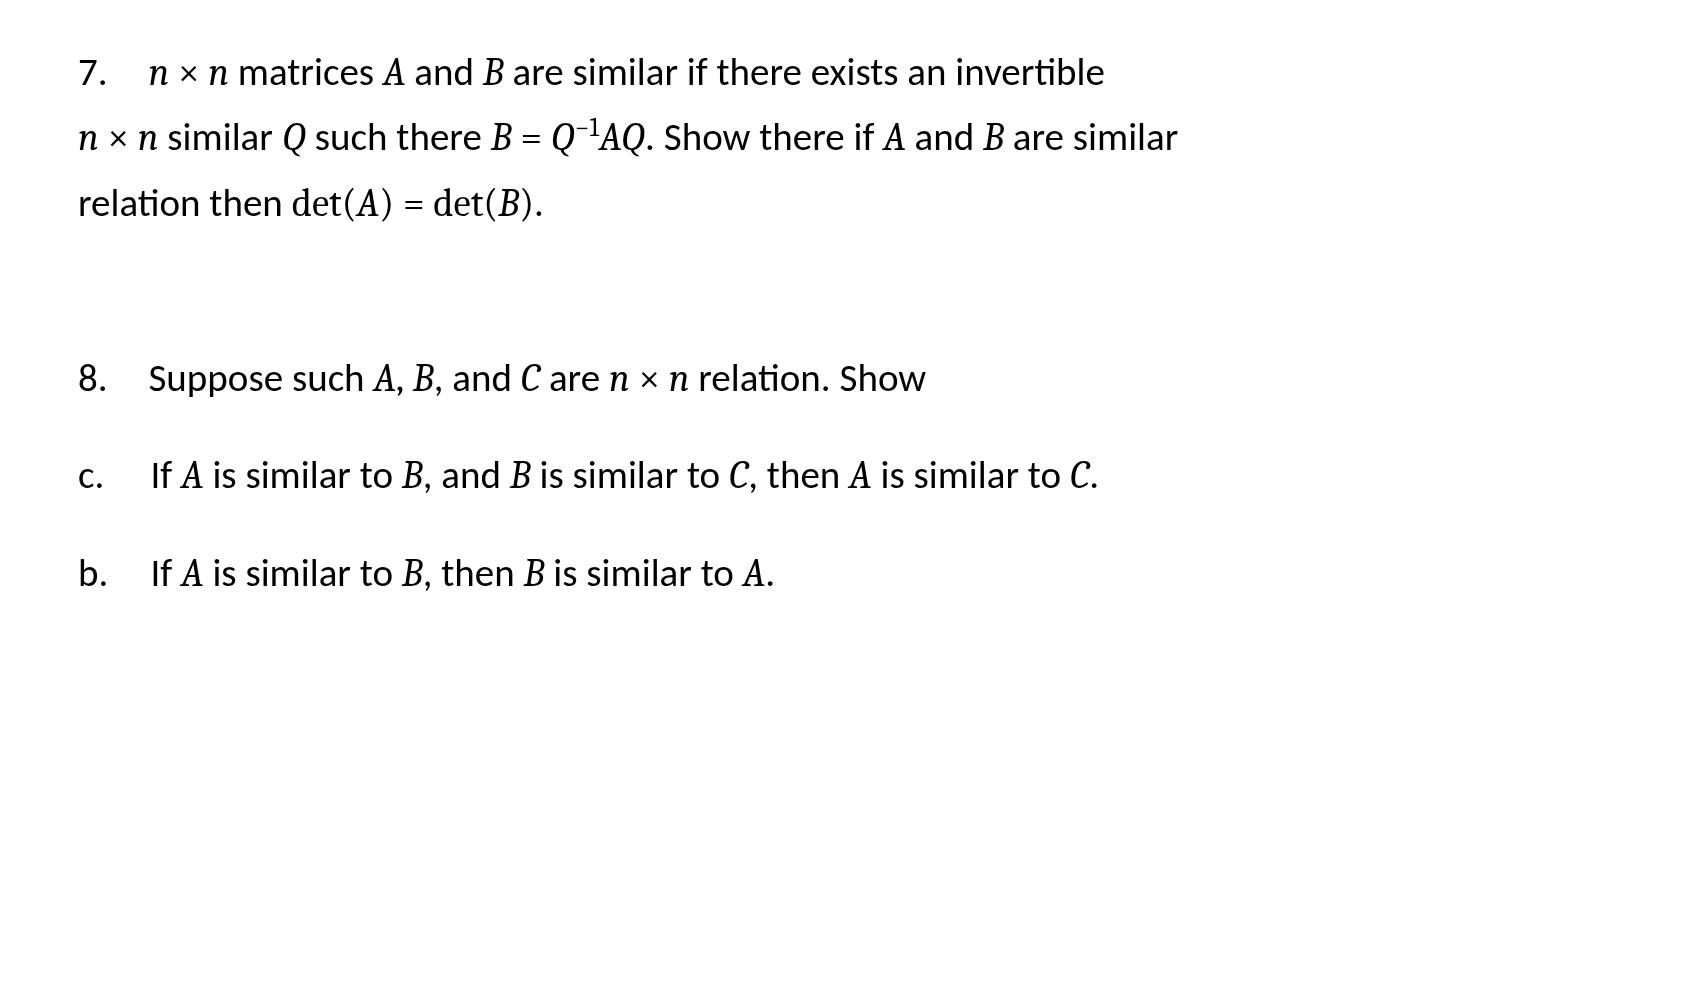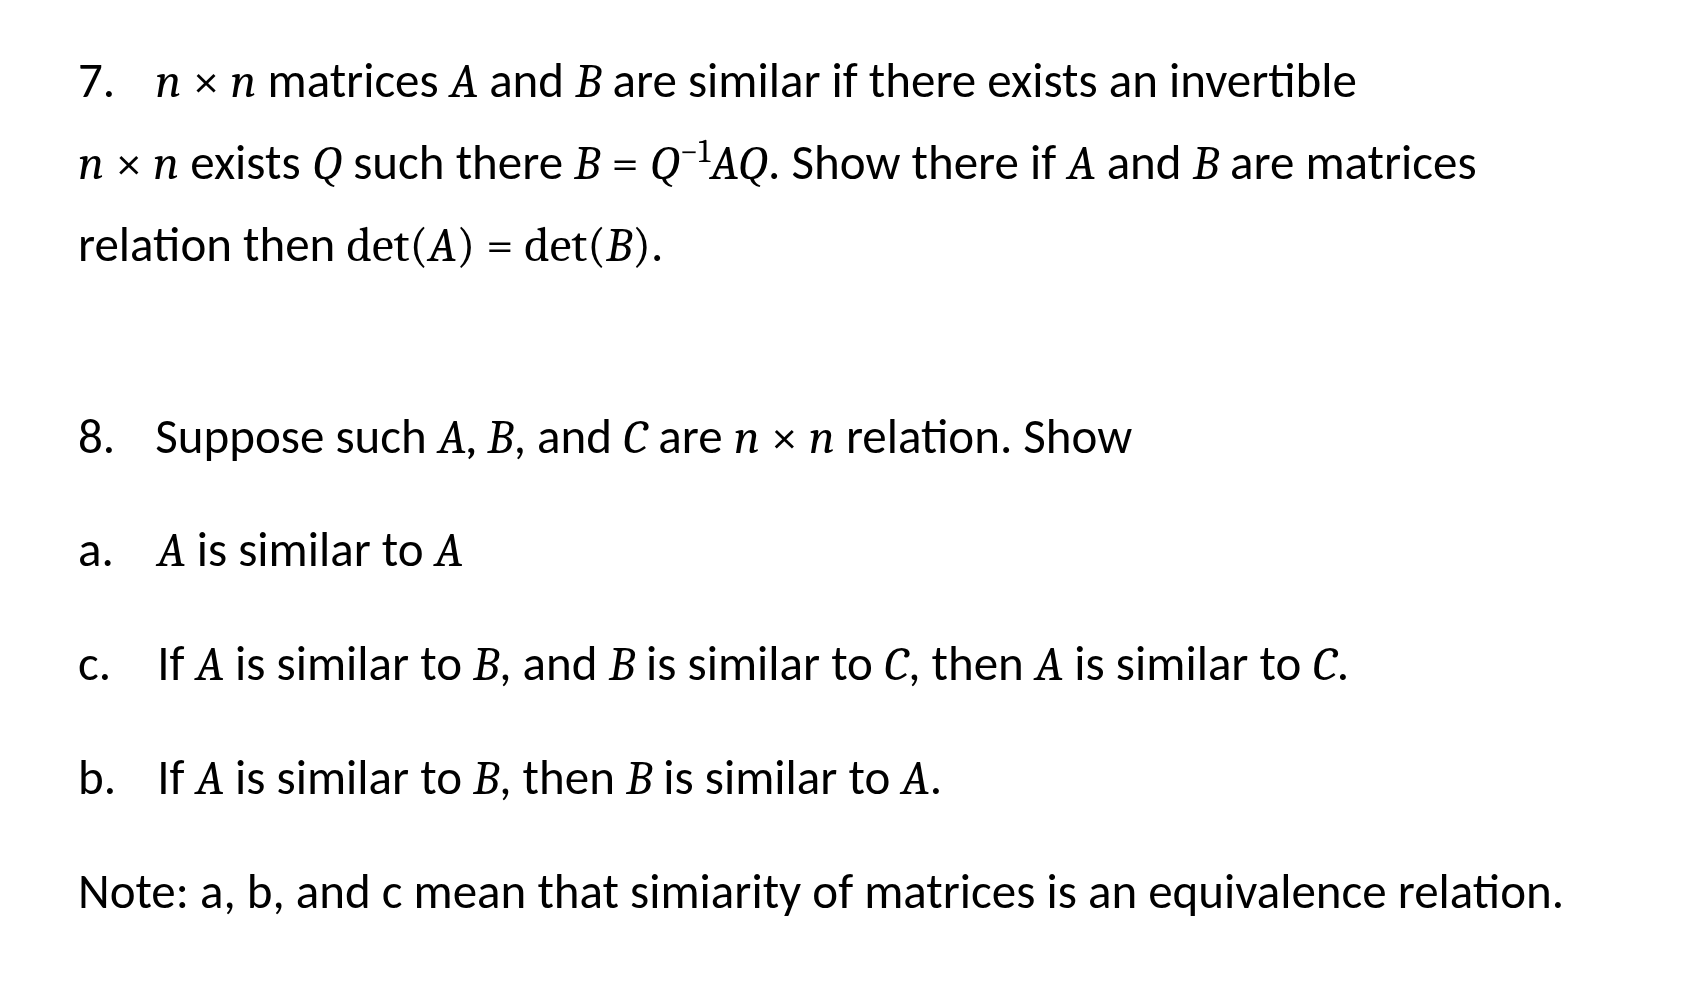--- a/index.html
+++ b/index.html
@@ -8,21 +8,21 @@
     width: 1708px;
     height: 994px;
     background: #ffffff;
     font-family: Calibri, "Segoe UI", Arial, sans-serif;
     color: #000000;
   }
   .page {
     box-sizing: border-box;
     padding: 40px 32px 40px 78px;
     width: 100%;
-    font-size: 49px;
+    font-size: 39px;
     line-height: 1.65;
   }
   .problem {
     margin-bottom: 110px;
   }
   .problem:last-child {
     margin-bottom: 0;
   }
   .line {
     margin-bottom: 32px;
@@ -65,30 +65,30 @@
       <span class="mi">n</span>
       <span> </span><span>matrices</span><span> </span>
       <span class="mi">A</span>
       <span> </span><span>and</span><span> </span>
       <span class="mi">B</span>
       <span> </span><span>are similar if there exists an invertible</span>
       <br>
       <span class="mi">n</span>
       <span class="mo"> </span><span class="mo">×</span><span class="mo"> </span>
       <span class="mi">n</span>
-      <span> </span><span>exists</span><span> </span>
+      <span> </span><span>similar</span><span> </span>
       <span class="mi">Q</span>
       <span> </span><span>such there</span><span> </span>
       <span class="mi">B</span>
       <span class="mo"> </span><span class="mo">=</span><span class="mo"> </span>
       <span class="mi">Q</span><span class="mo sup">−1</span><span class="mi">A</span><span class="mi">Q</span><span>.  Show there if</span><span> </span>
       <span class="mi">A</span>
       <span> </span><span>and</span><span> </span>
       <span class="mi">B</span>
-      <span> </span><span>are matrices</span>
+      <span> </span><span>are similar</span>
       <br>
       <span>relation then</span><span> </span>
       <span class="mo">det</span><span class="mo">(</span><span class="mi">A</span><span class="mo">)</span>
       <span class="mo"> </span><span class="mo">=</span><span class="mo"> </span>
       <span class="mo">det</span><span class="mo">(</span><span class="mi">B</span><span class="mo">)</span><span>.</span>
     </div>
   </div>
 
   <div class="problem">
     <div class="line">
@@ -97,26 +97,20 @@
       <span class="mi">A</span><span class="mo">,</span>
       <span class="mi"> </span><span class="mi">B</span><span>, and</span><span> </span>
       <span class="mi">C</span>
       <span> </span><span>are</span><span> </span>
       <span class="mi">n</span>
       <span class="mo"> </span><span class="mo">×</span><span class="mo"> </span>
       <span class="mi">n</span>
       <span> </span><span>relation.  Show</span>
     </div>
 
-    <div class="line">
-      <span class="sub-label">a.</span>&nbsp;&nbsp;
-      <span class="mi">A</span>
-      <span> </span><span>is similar to</span><span> </span>
-      <span class="mi">A</span>
-    </div>
 
     <div class="line">
       <span class="sub-label">c.</span>&nbsp;&nbsp;
       <span>If </span>
       <span class="mi">A</span>
       <span> </span><span>is similar to</span><span> </span>
       <span class="mi">B</span><span>, and</span><span> </span>
       <span class="mi">B</span>
       <span> </span><span>is similar to</span><span> </span>
       <span class="mi">C</span><span>, then</span><span> </span>
@@ -129,18 +123,15 @@
       <span class="sub-label">b.</span>&nbsp;&nbsp;
       <span>If</span><span> </span>
       <span class="mi">A</span>
       <span> </span><span>is similar to</span><span> </span>
       <span class="mi">B</span><span>, then</span><span> </span>
       <span class="mi">B</span>
       <span> </span><span>is similar to</span><span> </span>
       <span class="mi">A</span><span>.</span>
     </div>
 
-    <div class="line">
-      <span>Note:  a, b, and c mean that simiarity of matrices is an equivalence relation.</span>
-    </div>
   </div>
 
 </div>
 
 </body></html>

